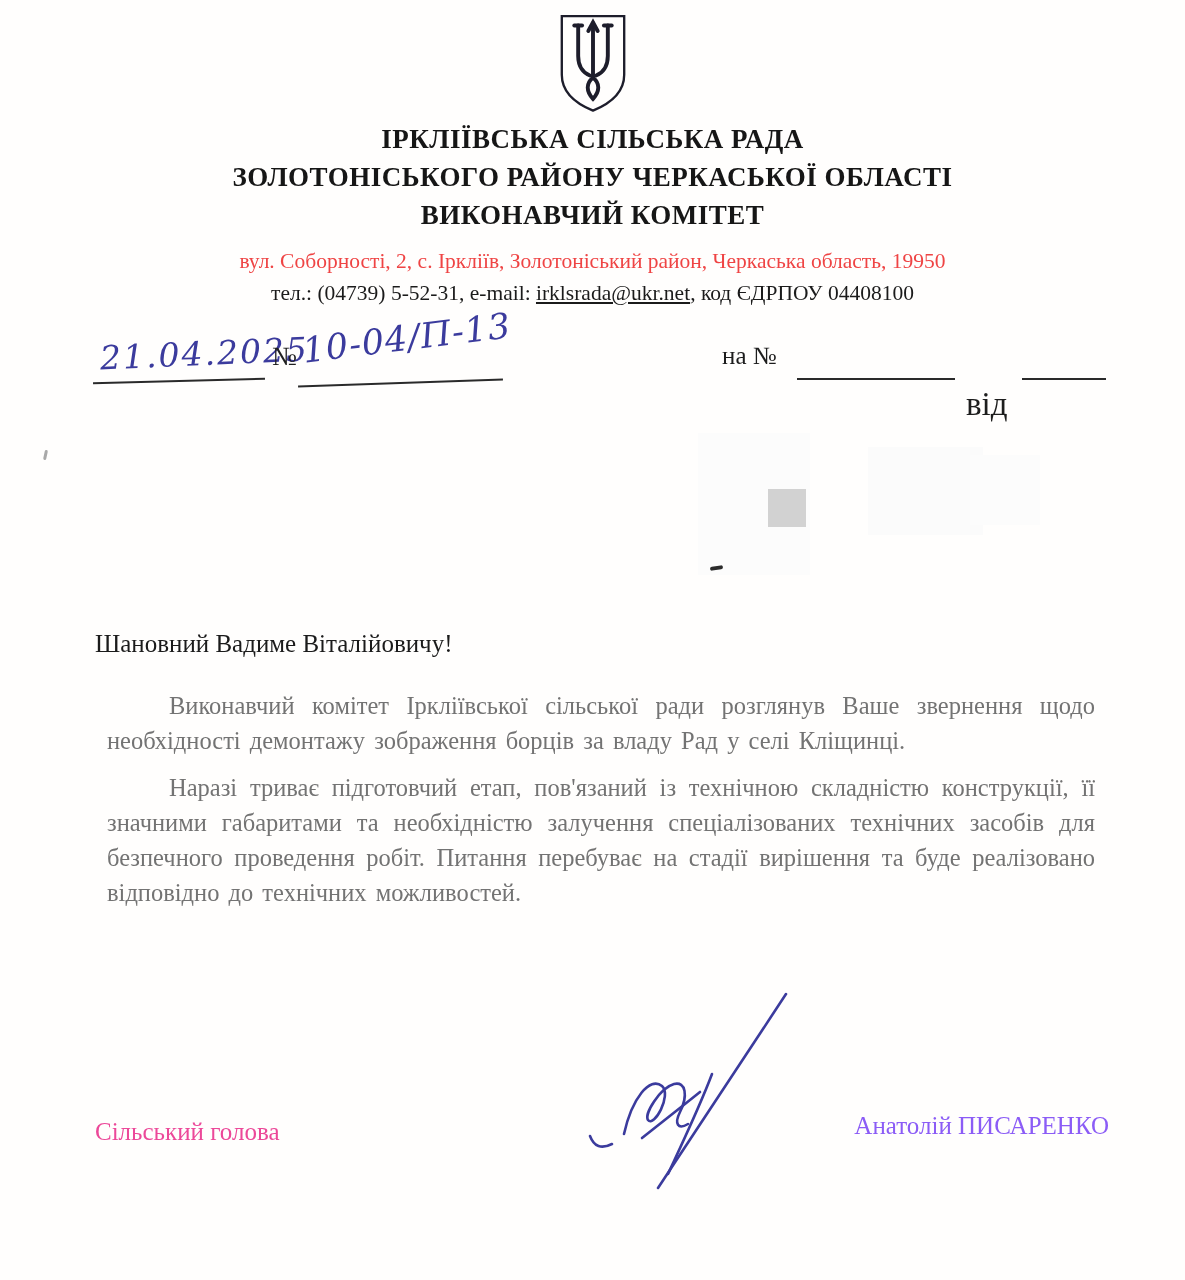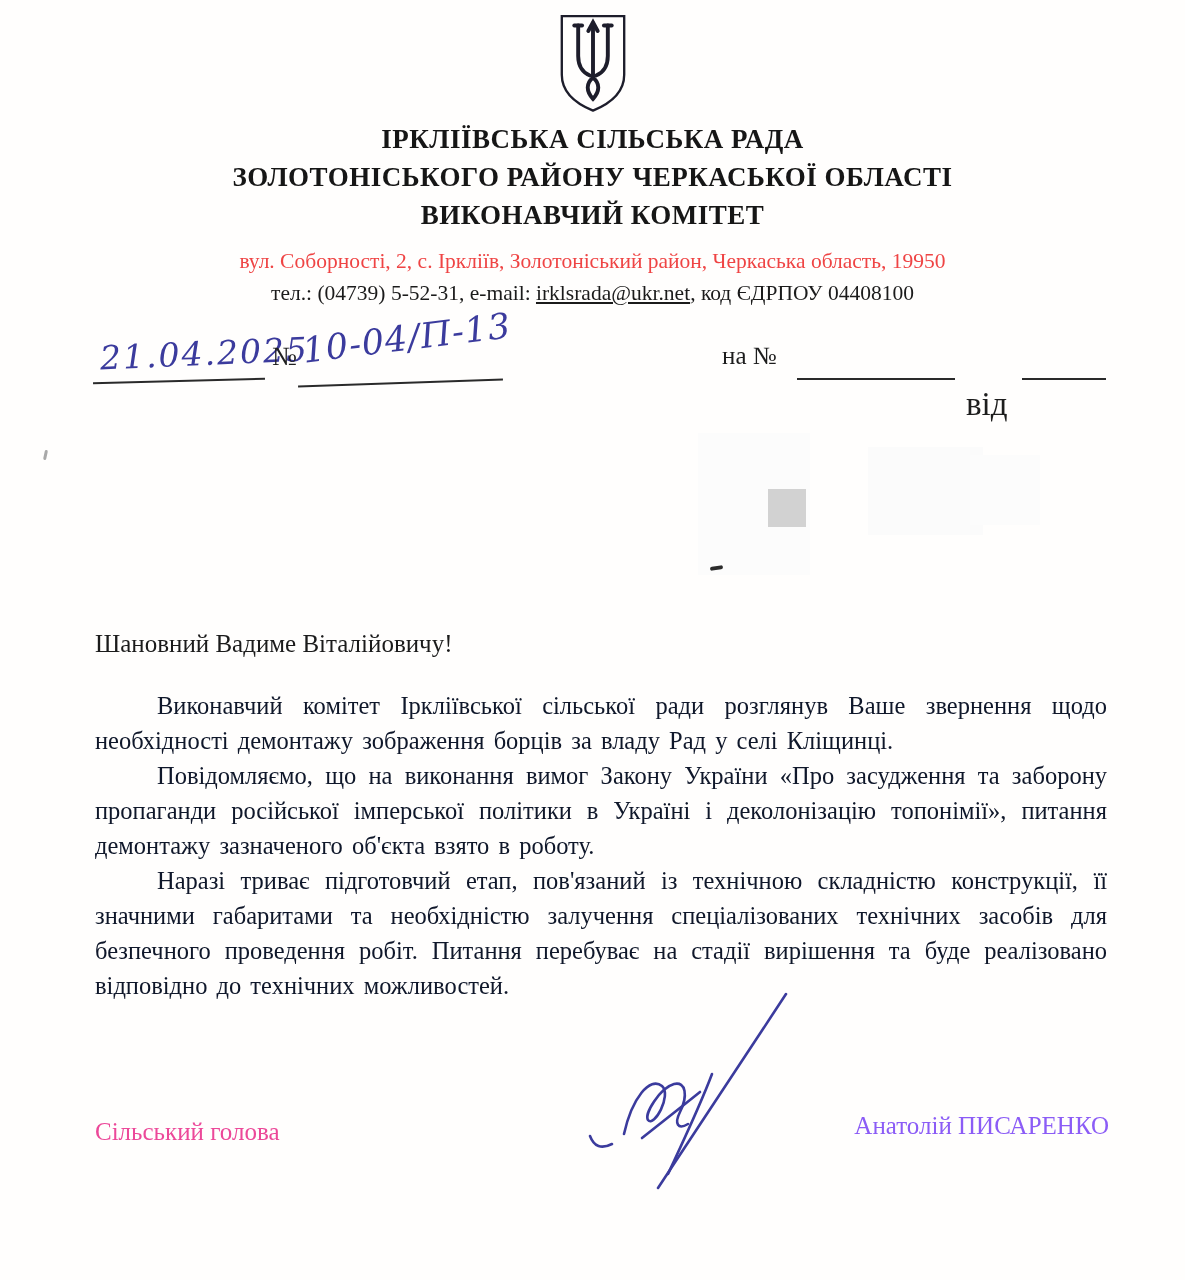--- a/index.html
+++ b/index.html
@@ -40,21 +40,21 @@
   .blur-a{position:absolute;left:58px;top:18px;width:112px;height:142px;background:#fcfcfc;}
   .blur-b{position:absolute;left:228px;top:32px;width:115px;height:88px;background:#fbfbfb;}
   .blur-c{position:absolute;left:330px;top:40px;width:70px;height:70px;background:#fcfcfc;}
   .gray-square{position:absolute;left:128px;top:74px;width:38px;height:38px;background:#d2d2d2;}
   .ink-speck{position:absolute;left:70px;top:151px;width:13px;height:4px;background:#2c2c2c;border-radius:2px;transform:rotate(-8deg);}
   .margin-mark{position:absolute;left:44px;top:450px;width:3px;height:10px;background:#a9a9a9;transform:rotate(12deg);border-radius:2px;}
 
   
   .bodyblock{position:absolute;top:630px;left:95px;width:1012px;}
   .salutation{text-align:left;font-size:25px;margin:0 0 30px 0;color:#1b1b1b;}
-  .para{font-size:24.5px;line-height:35px;text-align:justify;text-indent:62px;margin:0;word-spacing:3px;color:#0f172a;}
+  .para{font-size:24.5px;line-height:35px;text-align:justify;text-indent:62px;margin:12px;word-spacing:3px;color:#737373;}
 
   
   .sig-title{position:absolute;left:95px;top:1118px;font-size:25px;color:#ec4899;}
   .sig-name{position:absolute;right:76px;top:1112px;font-size:25px;color:#8b5cf6;}
   .sig-scribble{position:absolute;left:572px;top:988px;width:240px;height:205px;}
 </style>
 </head>
 <body>
 
 <div class="page">
@@ -98,21 +98,20 @@
     <div class="blur-b"></div>
     <div class="blur-c"></div>
     <div class="gray-square"></div>
     <div class="ink-speck"></div>
   </div>
   <div class="margin-mark"></div>
 
   <div class="bodyblock">
     <p class="salutation">Шановний Вадиме Віталійовичу!</p>
     <p class="para">Виконавчий комітет Іркліївської сільської ради розглянув Ваше звернення щодо необхідності демонтажу зображення борців за владу Рад у селі Кліщинці.</p>
-    <p class="para">Повідомляємо, що на виконання вимог Закону України «Про засудження та заборону пропаганди російської імперської політики в Україні і деколонізацію топонімії», питання демонтажу зазначеного об'єкта взято в роботу.</p>
     <p class="para">Наразі триває підготовчий етап, пов'язаний із технічною складністю конструкції, її значними габаритами та необхідністю залучення спеціалізованих технічних засобів для безпечного проведення робіт. Питання перебуває на стадії вирішення та буде реалізовано відповідно до технічних можливостей.</p>
   </div>
 
   <div class="sig-title">Сільський голова</div>
   <div class="sig-scribble">
     <svg viewBox="0 0 240 205" width="240" height="205">
       <g fill="none" stroke="#3b3b9d" stroke-width="2.6" stroke-linecap="round">
         <path d="M18,148 q6,16 22,8"></path>
         <path d="M52,146 C60,110 78,88 90,98 C100,107 82,140 76,132 C72,126 88,100 102,96 C114,93 116,108 108,124 C102,136 106,142 116,136"></path>
         <path d="M70,150 C85,138 108,120 128,104"></path>

